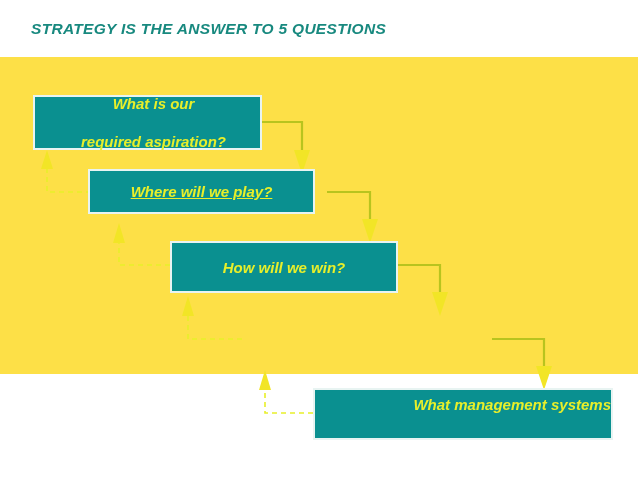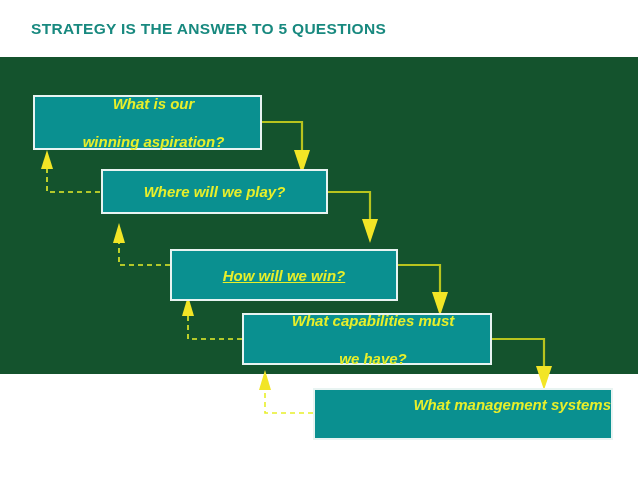--- a/index.html
+++ b/index.html
@@ -22,31 +22,32 @@
     width: 638px;
     height: 57px;
     background: #ffffff;
   }
   #slide-title {
     position: absolute;
     left: 31px;
     top: 20px;
     font-size: 15.5px;
     font-weight: bold;
+    font-style: italic;
     color: #18897f;
     letter-spacing: 0.3px;
     white-space: nowrap;
   }
   #canvas {
     position: absolute;
     left: 0;
     top: 57px;
     width: 638px;
     height: 317px;
-    background: #14532d;
+    background: #fde047;
   }
   .qbox {
     position: absolute;
     box-sizing: border-box;
     border: 2px solid #e8f4f2;
     background: #0a9090;
     color: #e8ef2a;
     font-weight: bold;
     font-style: italic;
     font-size: 15px;
@@ -122,33 +123,30 @@
         <polygon points="182,259 194,259 188,239" fill="#f2e526"></polygon>
       </g>
 
       <g>
         <path d="M 313 356 L 265 356 L 265 333" fill="none" stroke="#e8ef2a" stroke-width="1.6" stroke-dasharray="5,4"></path>
         <polygon points="259,333 271,333 265,313" fill="#f2e526"></polygon>
       </g>
     </svg>
 
     <div class="qbox" style="left:33px; top:38px; width:229px; height:55px;">
-      <span><span>What is our</span><br><span>winning aspiration?</span></span>
+      <span><span>What is our</span><br><span>required aspiration?</span></span>
     </div>
 
-    <div class="qbox" style="left:101px; top:112px; width:227px; height:45px;">
+    <div class="qbox" style="left:88px; top:112px; width:227px; height:45px;text-decoration:underline;">
       <span>Where will we play?</span>
     </div>
 
-    <div class="qbox" style="left:170px; top:192px; width:228px; height:52px;text-decoration:underline;">
+    <div class="qbox" style="left:170px; top:184px; width:228px; height:52px;">
       <span>How will we win?</span>
     </div>
 
-    <div class="qbox" style="left:242px; top:256px; width:250px; height:52px;">
-      <span><span>What capabilities must</span><br><span>we have?</span></span>
-    </div>
 
     <div class="qbox" style="left:313px; top:331px; width:300px; height:52px;text-align:right;">
       <span><span>What management systems</span><br></span>
     </div>
 
   </div>
 </div>
 
 </body></html>

